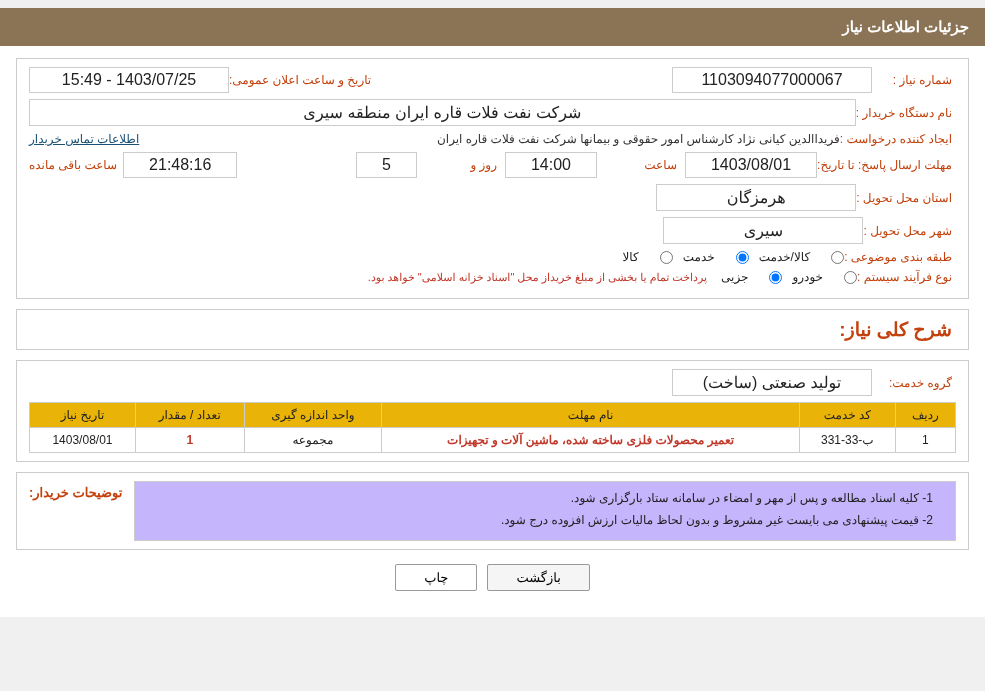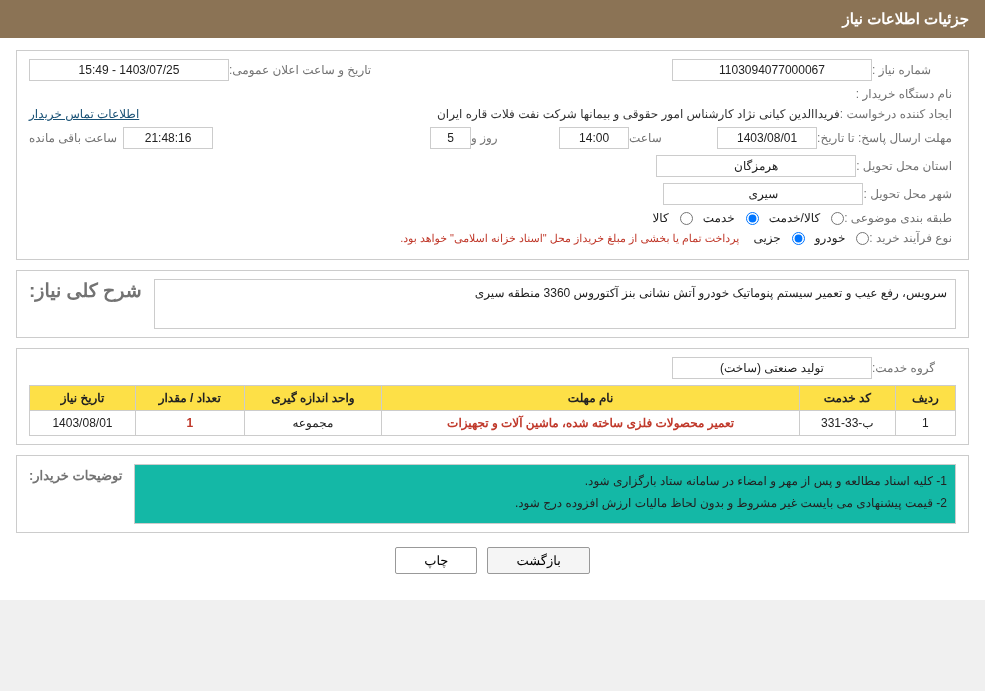--- a/index.html
+++ b/index.html
@@ -5,21 +5,21 @@
     * { box-sizing: border-box; margin: 0; padding: 0; }
     body {
       font-family: Tahoma, Arial, sans-serif;
       font-size: 13px;
       background: #f0f0f0;
       direction: rtl;
       color: #222;
     }
     .page-wrapper {
       max-width: 985px;
-      margin: 0 auto;
+      margin: 8px auto;
       background: #fff;
     }
     .header-bar {
       background: #8B7355;
       color: #fff;
       text-align: right;
       padding: 10px 16px;
       font-size: 15px;
       font-weight: bold;
     }
@@ -41,32 +41,32 @@
     .section-body {
       padding: 8px 12px;
     }
     .row {
       display: flex;
       align-items: center;
       margin-bottom: 6px;
       flex-wrap: wrap;
     }
     .label {
-      color: #737373;
+      color: #c2410c;
       font-size: 12px;
       white-space: nowrap;
       margin-right: 4px;
       min-width: 80px;
-      text-align: left;
+      text-align: right;
     }
     .value-box {
       border: 1px solid #ccc;
       background: #fff;
-      padding: 3px 16px;
-      font-size: 12px;
+      padding: 3px 25px;
+      font-size: 16px;
       min-width: 120px;
       text-align: center;
     }
     .value-box.wide {
       min-width: 200px;
     }
     .value-box.full {
       flex: 1;
     }
     .link-text {
@@ -76,21 +76,21 @@
       text-decoration: underline;
     }
     .radio-group {
       display: flex;
       align-items: center;
       gap: 10px;
     }
     .radio-item {
       display: flex;
       align-items: center;
-      gap: 11px;
+      gap: 21px;
       font-size: 12px;
     }
     .radio-item input[type=radio] {
       cursor: pointer;
     }
     .note-text {
       font-size: 12px;
       color: #333;
     }
     .description-box {
@@ -108,32 +108,32 @@
       border-collapse: collapse;
       margin-top: 6px;
       font-size: 12px;
     }
     .services-table th, .services-table td {
       border: 1px solid #ccc;
       padding: 5px 8px;
       text-align: center;
     }
     .services-table th {
-      background: #fde047;
-      font-weight: bold;
+      background: #eab308;
+      font-weight: normal;
     }
     .services-table td:nth-child(3) {
       color: #c0392b;
       font-weight: bold;
     }
     .notes-box {
       border: 1px solid #ccc;
-      background: #14b8a6;
+      background: #c4b5fd;
       min-height: 60px;
-      padding: 6px 8px;
+      padding: 6px 22px;
       font-size: 12px;
       text-align: right;
       width: 100%;
       line-height: 1.8;
     }
     .buttons-row {
       display: flex;
       justify-content: center;
       gap: 10px;
       margin-top: 14px;
@@ -171,20 +171,21 @@
         <div class="row">
           <span class="label">شماره نیاز :</span>
           <div class="value-box wide">1103094077000067</div>
           <span style="flex:1"></span>
           <span class="label">تاریخ و ساعت اعلان عمومی:</span>
           <div class="value-box wide">1403/07/25 - 15:49</div>
         </div>
 
         <div class="row">
           <span class="label">نام دستگاه خریدار :</span>
+          <div class="value-box full">شرکت نفت فلات قاره ایران منطقه سیری</div>
         </div>
 
         <div class="row">
           <span class="label">ایجاد کننده درخواست :</span>
           <span class="note-text" style="flex:1; text-align:right;">فریداالدین کیانی نژاد کارشناس امور حقوقی و بیمانها شرکت نفت فلات قاره ایران</span>
           <span style="margin-left:6px;margin-right:6px;"></span>
           <span class="link-text">اطلاعات تماس خریدار</span>
         </div>
 
         <div class="row">
@@ -221,42 +222,39 @@
               <span>خدمت</span>
             </div>
             <div class="radio-item">
               <input type="radio" name="category" style="">
               <span>کالا</span>
             </div>
           </div>
         </div>
 
         <div class="row">
-          <span class="label">نوع فرآیند خرید :</span>
+          <span class="label">نوع فرآیند سیستم :</span>
           <div class="radio-group">
             <div class="radio-item">
               <input type="radio" name="purchase_type" style="">
               <span>خودرو</span>
             </div>
             <div class="radio-item">
               <input type="radio" name="purchase_type" checked="" style="">
               <span>جزیی</span>
             </div>
           </div>
           <span class="note-text" style="margin-right:14px; font-size:11px; color:#c0392b;">پرداخت تمام یا بخشی از مبلغ خریداز محل "اسناد خزانه اسلامی" خواهد بود.</span>
         </div>
 
       </div>
     </div>
 
     <div class="info-section">
       <div style="display:flex; align-items:flex-start; padding: 8px 12px; gap:8px;">
-        <div style="flex:1;">
-          <div class="description-box">سرویس، رفع عیب و تعمیر سیستم پنوماتیک خودرو آتش نشانی بنز آکتوروس 3360 منطقه سیری</div>
-        </div>
         <div style="min-width:90px; text-align:right;">
           <span class="label" style="font-weight:bold; font-size:19px;">شرح کلی نیاز:</span>
         </div>
       </div>
     </div>
 
     <div class="info-section">
       <div class="section-body">
 
         <div class="row">

